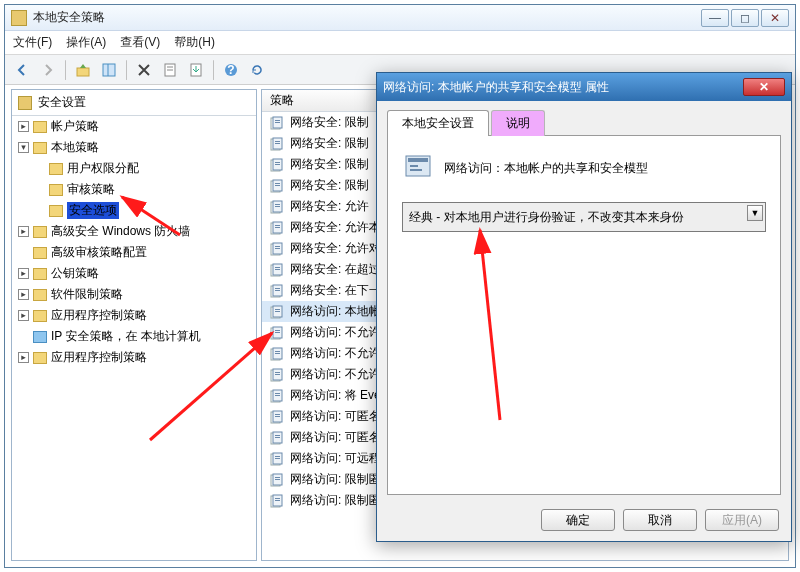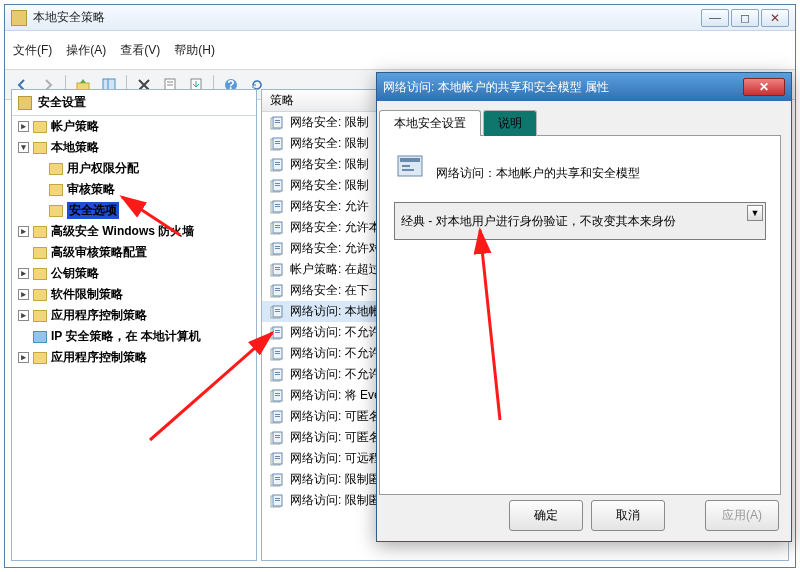--- a/index.html
+++ b/index.html
@@ -7,32 +7,32 @@
 
   
   .main-window { position: absolute; left: 4px; top: 4px; width: 792px; height: 564px; border: 1px solid #5a7fa0; background: #fff; }
   .titlebar { height: 26px; background: linear-gradient(#f7fbff,#e4eef9); display: flex; align-items: center; padding: 0 6px; border-bottom: 1px solid #c8d6e8; }
   .titlebar .app-icon { width: 16px; height: 16px; margin-right: 6px; background: #e8c96f; border: 1px solid #b59a3a; }
   .titlebar .title { flex: 1; color: #222; }
   .win-btns { display: flex; gap: 2px; }
   .win-btn { width: 28px; height: 18px; border: 1px solid #8aa6c0; background: linear-gradient(#fafdff,#d9e8f6); border-radius: 2px; display:flex; align-items:center; justify-content:center; color:#4a5a6a; }
   .win-btn.close { color:#7a3030; }
 
-  .menubar { height: 39px; display:flex; align-items:center; gap:14px; padding:0 8px; border-bottom:1px solid #d8d8d8; }
+  .menubar { height: 24px; display:flex; align-items:center; gap:14px; padding:0 8px; border-bottom:1px solid #d8d8d8; }
   .menubar span { color:#222; }
 
   .toolbar { height: 30px; display:flex; align-items:center; gap:4px; padding:0 6px; border-bottom:1px solid #cfcfcf; background:#f2f4f6; }
   .tb { width:22px; height:22px; display:flex; align-items:center; justify-content:center; border:1px solid transparent; border-radius:2px; }
   .tb svg { width:16px; height:16px; }
   .tb.sep { width:1px; height:20px; background:#c0c0c0; margin:0 2px; border:none; }
 
   .body { position:absolute; top:80px; left:0; right:0; bottom:0; display:flex; }
 
   
-  .tree-pane { width:246px; border:1px solid #9fb5cc; margin:4px 2px 6px 6px; background:#fff; overflow:auto;font-weight:bold; }
+  .tree-pane { width:246px; border:1px solid #9fb5cc; margin:4px 2px 6px 6px; background:#fff; overflow:auto; }
   .tree-head { padding:4px 6px; border-bottom:1px solid #d0d8e0; display:flex; align-items:center; gap:6px; }
   .tree-head .ico { width:14px; height:14px; background:#e8c96f; border:1px solid #b59a3a; }
   .tree ul { list-style:none; margin:0; padding-left:16px; }
   .tree > ul { padding-left:4px; }
   .tree li { padding:2px 2px; display:flex; align-items:center; gap:4px; white-space:nowrap; }
   .tree li .tw { width:11px; height:11px; border:1px solid #888; background:#fff; display:flex; align-items:center; justify-content:center; font-size:9px; color:#444; line-height:1; }
   .tree li .tw.empty { border:none; }
   .tree li .folder { width:14px; height:12px; background:#f3d67a; border:1px solid #c8a640; }
   .tree li .folder.blue { background:#8fc6ef; border-color:#4a8fc2; }
   .tree li .sel { background:#1d4ed8; padding:0 2px; }
@@ -44,32 +44,32 @@
   .list-row { display:flex; align-items:center; gap:6px; padding:2px 8px; white-space:nowrap; }
   .list-row .pol-ico { width:14px; height:14px; }
   .list-row.sel { background:#d8e8f8; }
   .pol-ico svg { width:14px; height:14px; }
 
   
   .dialog { position:absolute; left:376px; top:72px; width:416px; height:470px; border:1px solid #2b5d8c; background:#f0f0f0; box-shadow:0 4px 18px rgba(0,0,0,.35); }
   .dlg-titlebar { height:28px; background:linear-gradient(#5aa0e0,#2f6fb0); display:flex; align-items:center; color:#fff; padding:0 6px; }
   .dlg-titlebar .t { flex:1; }
   .dlg-close { width:42px; height:18px; background:linear-gradient(#f08080,#c83030); border:1px solid #8a2020; border-radius:2px; color:#fff; display:flex; align-items:center; justify-content:center; font-weight:bold; }
-  .dlg-body { padding:8px 10px 10px 2px; height:calc(100% - 28px); position:relative; }
+  .dlg-body { padding:8px 10px 10px 10px; height:calc(100% - 28px); position:relative; }
   .tabs { display:flex; gap:2px; position:relative; top:1px; }
-  .tab { padding:4px 14px; border:1px solid #b5b5b5; background:#0f766e; border-bottom:none; border-radius:3px 3px 0 0; }
+  .tab { padding:4px 14px; border:1px solid #b5b5b5; background:#f0abfc; border-bottom:none; border-radius:3px 3px 0 0; }
   .tab.active { background:#fff; border-color:#9a9a9a; }
   .tab-panel { border:1px solid #9a9a9a; background:#fff; height:360px; padding:14px; }
-  .panel-head { display:flex; align-items:flex-end; gap:10px; margin-bottom:20px; }
+  .panel-head { display:flex; align-items:center; gap:10px; margin-bottom:20px; }
   .panel-head .big-ico { width:32px; height:32px; }
-  .combo { width:100%; height:38px; border:1px solid #7a7a7a; background:#eee; display:flex; align-items:center; padding:0 6px; position:relative; }
+  .combo { width:100%; height:30px; border:1px solid #7a7a7a; background:#eee; display:flex; align-items:center; padding:0 6px; position:relative; }
   .combo .arrow { position:absolute; right:2px; top:2px; width:16px; height:16px; border:1px solid #888; background:linear-gradient(#fff,#ddd); display:flex; align-items:center; justify-content:center; font-size:9px; }
   .dlg-buttons { position:absolute; right:12px; bottom:10px; display:flex; gap:8px; }
-  .btn { width:74px; height:31px; border:1px solid #8a8a8a; background:linear-gradient(#fdfdfd,#e4e4e4); border-radius:3px; display:flex; align-items:center; justify-content:center; }
-  .btn.disabled { color:#999;margin-left:32px; }
+  .btn { width:74px; height:22px; border:1px solid #8a8a8a; background:linear-gradient(#fdfdfd,#e4e4e4); border-radius:3px; display:flex; align-items:center; justify-content:center; }
+  .btn.disabled { color:#999; }
 
   
   .arrow-annot { position:absolute; pointer-events:none; }
 </style>
 </head>
 <body>
 
 <div class="main-window">
   <div class="titlebar">
     <div class="app-icon"></div>
@@ -289,21 +289,21 @@
               </svg></span>
             <span>网络安全: 允许对</span>
           </div>
           <div class="list-row">
             <span class="pol-ico"><svg viewBox="0 0 14 14">
                 <rect x="1" y="2" width="9" height="11" fill="#fff" stroke="#9aa"></rect>
                 <rect x="3" y="1" width="9" height="11" fill="#eef3f8" stroke="#6b8aab"></rect>
                 <rect x="5" y="4" width="5" height="1" fill="#6b8aab"></rect>
                 <rect x="5" y="6" width="5" height="1" fill="#6b8aab"></rect>
               </svg></span>
-            <span>帐户策略: 在超过</span>
+            <span>网络安全: 在超过</span>
           </div>
           <div class="list-row">
             <span class="pol-ico"><svg viewBox="0 0 14 14">
                 <rect x="1" y="2" width="9" height="11" fill="#fff" stroke="#9aa"></rect>
                 <rect x="3" y="1" width="9" height="11" fill="#eef3f8" stroke="#6b8aab"></rect>
                 <rect x="5" y="4" width="5" height="1" fill="#6b8aab"></rect>
                 <rect x="5" y="6" width="5" height="1" fill="#6b8aab"></rect>
               </svg></span>
             <span>网络安全: 在下一</span>
           </div>

